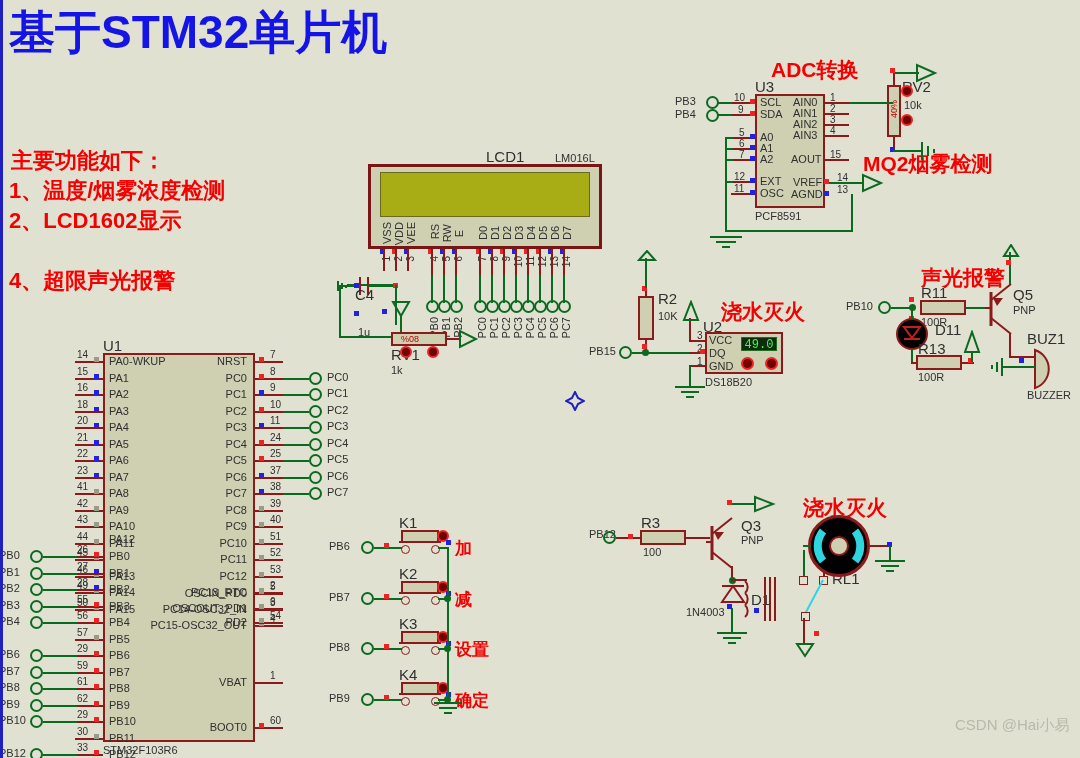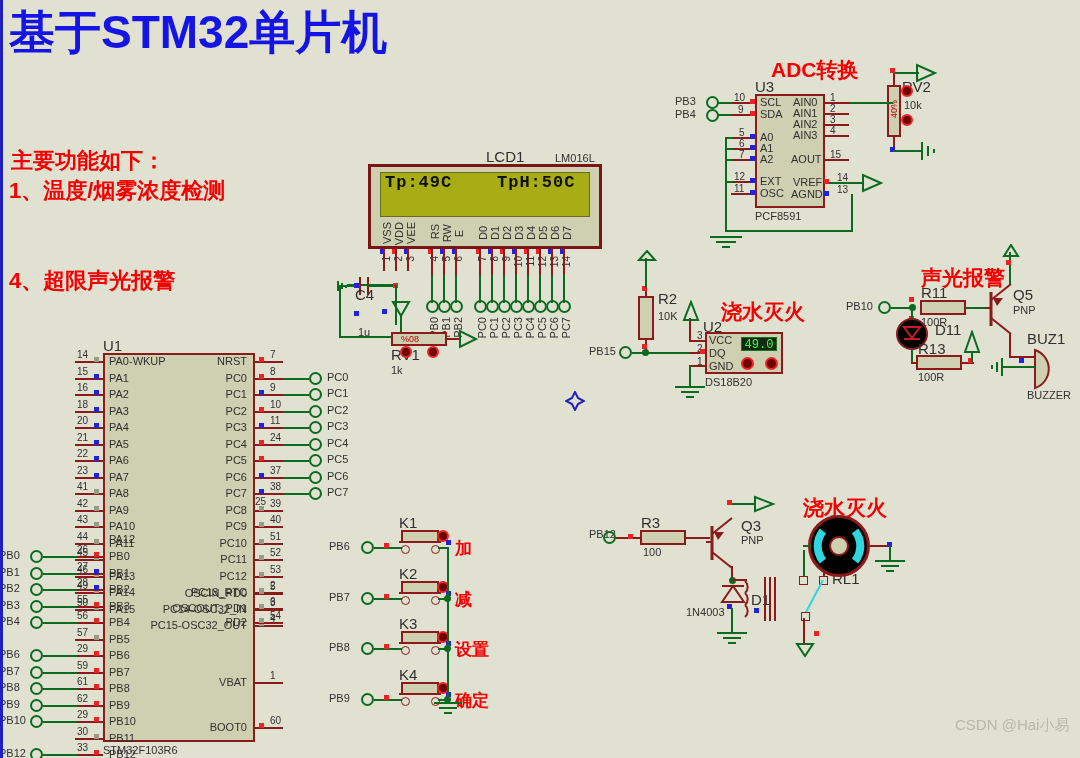--- a/index.html
+++ b/index.html
@@ -60,27 +60,27 @@
 </style>
 </head>
 <body>
 
 <div id="root">
 
   <div class="abs title-zh" style="left:6px;top:2px;font-size:46px;">基于STM32单片机</div>
 
   <div class="abs feat" style="left:8px;top:146px;">主要功能如下：</div>
   <div class="abs feat" style="left:6px;top:176px;">1、温度/烟雾浓度检测</div>
+  <div class="abs feat" style="left:6px;top:206px;">2、LCD1602显示</div>
   <div class="abs feat" style="left:6px;top:266px;">4、超限声光报警</div>
 
   <div class="abs ref" style="left:483px;top:148px;">LCD1</div>
   <div class="abs refsm" style="left:552px;top:152px;">LM016L</div>
   <div class="lcdbody" style="left:365px;top:164px;width:234px;height:85px;"></div>
   <div class="lcdscreen" style="left:377px;top:172px;width:210px;height:45px;"></div>
-  <div class="abs lcdtext" style="left:382px;top:173px;">Tp:49C    TpH:50C</div>
 
   <div class="abs pinname vert" style="left:378px;top:222px;">VSS</div>
   <div class="abs pinname vert" style="left:390px;top:222px;">VDD</div>
   <div class="abs pinname vert" style="left:402px;top:222px;">VEE</div>
   <div class="abs pinname vert" style="left:426px;top:224px;">RS</div>
   <div class="abs pinname vert" style="left:438px;top:224px;">RW</div>
   <div class="abs pinname vert" style="left:450px;top:230px;">E</div>
   <div class="abs pinname vert" style="left:474px;top:226px;">D0</div>
   <div class="abs pinname vert" style="left:486px;top:226px;">D1</div>
   <div class="abs pinname vert" style="left:498px;top:226px;">D2</div>
@@ -284,20 +284,21 @@
   <div class="wireg" style="left:848px;top:194px;width:2px;height:38px;"></div>
 
   <div class="wireg" style="left:707px;top:236px;width:32px;height:2px;"></div>
   <div class="wireg" style="left:713px;top:241px;width:20px;height:2px;"></div>
   <div class="wireg" style="left:719px;top:246px;width:8px;height:2px;"></div>
 
   <svg class="abs" style="left:858px;top:173px;" width="24" height="20">
     <polygon points="2,2 2,18 20,10" fill="none" stroke="#0a6b20" stroke-width="2"></polygon>
   </svg>
 
+  <div class="abs redlbl" style="left:860px;top:150px;font-size:21px;">MQ2烟雾检测</div>
   <div class="res" style="left:884px;top:85px;width:14px;height:52px;"></div>
   <div class="abs" style="left:886px;top:100px;font-size:9px;color:#c00000;writing-mode:vertical-rl;transform:rotate(180deg);font-family:'Liberation Sans',sans-serif;">40%</div>
   <div class="abs ref" style="left:899px;top:78px;">RV2</div>
   <div class="abs refsm" style="left:901px;top:99px;">10k</div>
   <div class="knob" style="left:898px;top:85px;width:12px;height:12px;"></div>
   <div class="knob" style="left:898px;top:114px;width:12px;height:12px;"></div>
   <div class="wirer" style="left:890px;top:72px;width:2px;height:14px;"></div>
   <div class="wirer" style="left:890px;top:136px;width:2px;height:12px;"></div>
   <div class="wireg" style="left:890px;top:72px;width:26px;height:2px;"></div>
   <div class="sqr" style="left:887px;top:68px;"></div>
@@ -503,21 +504,21 @@
       <div class="termdot" style="left:306px;top:421px;"></div>
       <div class="abs netlbl" style="left:324px;top:420px;">PC3</div>
       <div class="abs pinname" style="left:244px;top:437.5px;transform:translateX(-100%);">PC4</div>
       <div class="abs pinnum" style="left:267px;top:431.5px;">24</div>
       <div class="wirer" style="left:252px;top:443.5px;width:28px;height:2px;"></div>
       <div class="abs" style="left:256px;top:439.5px;width:5px;height:5px;background:#ee2222;"></div>
       <div class="wireg" style="left:280px;top:443.5px;width:26px;height:2px;"></div>
       <div class="termdot" style="left:306px;top:437.5px;"></div>
       <div class="abs netlbl" style="left:324px;top:436.5px;">PC4</div>
       <div class="abs pinname" style="left:244px;top:454px;transform:translateX(-100%);">PC5</div>
-      <div class="abs pinnum" style="left:252px;top:448px;margin-top:48px;">25</div>
+      <div class="abs pinnum" style="left:267px;top:448px;">25</div>
       <div class="wirer" style="left:252px;top:460px;width:28px;height:2px;"></div>
       <div class="abs" style="left:256px;top:456px;width:5px;height:5px;background:#ee2222;"></div>
       <div class="wireg" style="left:280px;top:460px;width:26px;height:2px;"></div>
       <div class="termdot" style="left:306px;top:454px;"></div>
       <div class="abs netlbl" style="left:324px;top:453px;">PC5</div>
       <div class="abs pinname" style="left:244px;top:470.5px;transform:translateX(-100%);">PC6</div>
       <div class="abs pinnum" style="left:267px;top:464.5px;">37</div>
       <div class="wirer" style="left:252px;top:476.5px;width:28px;height:2px;"></div>
       <div class="abs" style="left:256px;top:472.5px;width:5px;height:5px;background:#2222dd;"></div>
       <div class="wireg" style="left:280px;top:476.5px;width:26px;height:2px;"></div>

